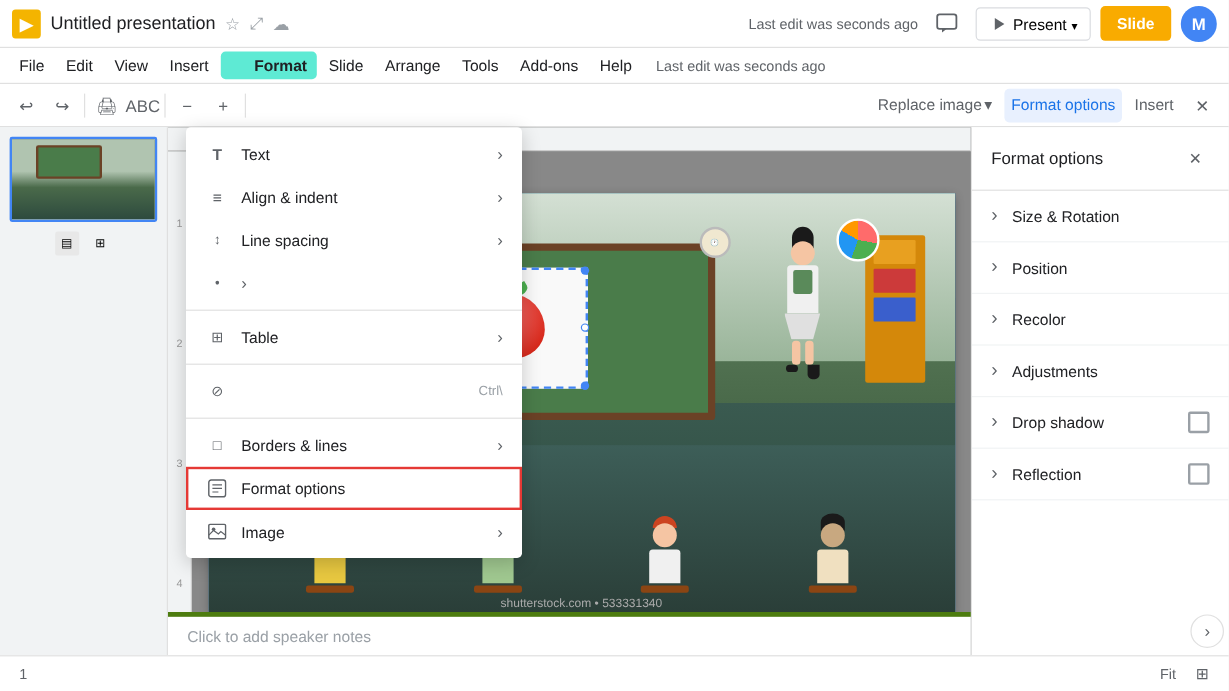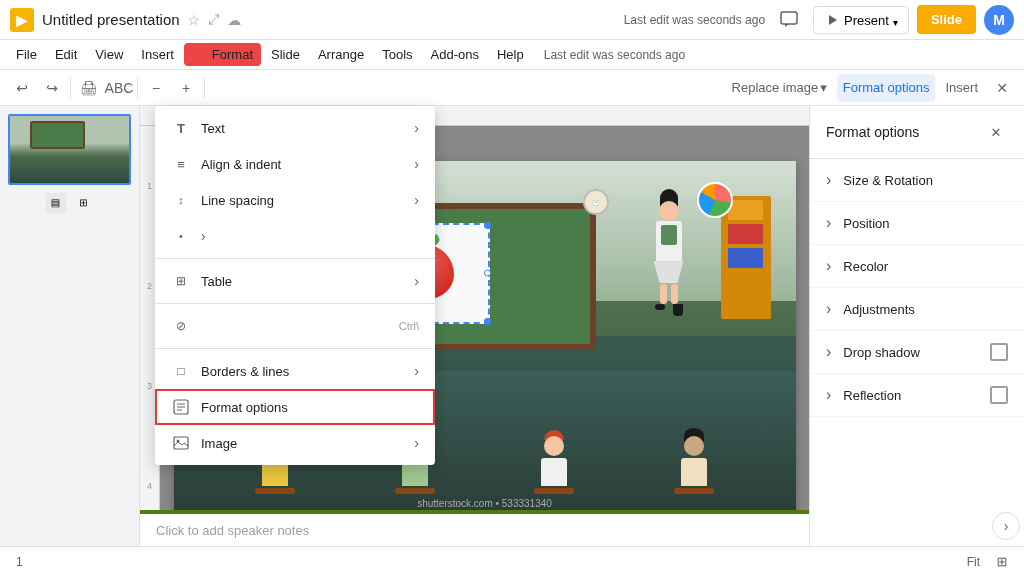--- a/index.html
+++ b/index.html
@@ -4,21 +4,21 @@
   <style>
     * { margin: 0; padding: 0; box-sizing: border-box; }
     body { font-family: 'Arial', sans-serif; font-size: 13px; background: #f1f3f4; width: 1024px; height: 576px; overflow: hidden; position: relative; }
 
     
     #top-bar { background: #fff; height: 40px; display: flex; align-items: center; padding: 0 10px; border-bottom: 1px solid #e0e0e0; }
     #app-logo { width: 24px; height: 24px; background: #f4b400; border-radius: 3px; display: flex; align-items: center; justify-content: center; font-size: 14px; font-weight: bold; color: #fff; margin-right: 8px; }
     #title-area { display: flex; flex-direction: column; margin-right: 20px; }
     #menu-bar { background: #fff; height: 30px; display: flex; align-items: center; padding: 0 8px; border-bottom: 1px solid #e0e0e0; gap: 2px; }
     .menu-item { padding: 4px 8px; border-radius: 4px; cursor: pointer; color: #202124; font-size: 13px; }
-    .menu-item.format-active { background: #ef4444; font-weight: 400; padding-left: 28px; }
+    .menu-item.format-active { background: #5eead4; font-weight: 700; padding-left: 28px; }
 
     
     #toolbar { background: #fff; height: 36px; display: flex; align-items: center; padding: 0 8px; border-bottom: 1px solid #e0e0e0; gap: 4px; }
     .toolbar-btn { width: 28px; height: 28px; display: flex; align-items: center; justify-content: center; border-radius: 4px; cursor: pointer; color: #5f6368; font-size: 14px; }
     .toolbar-sep { width: 1px; height: 20px; background: #e0e0e0; margin: 0 2px; }
     .toolbar-text-btn { padding: 2px 6px; height: 28px; display: flex; align-items: center; border-radius: 4px; cursor: pointer; color: #5f6368; font-size: 13px; gap: 2px; }
     .toolbar-active { background: #e8f0fe !important; color: #1a73e8 !important; }
 
     
     #top-right { position: absolute; top: 8px; right: 10px; display: flex; align-items: center; gap: 8px; }

